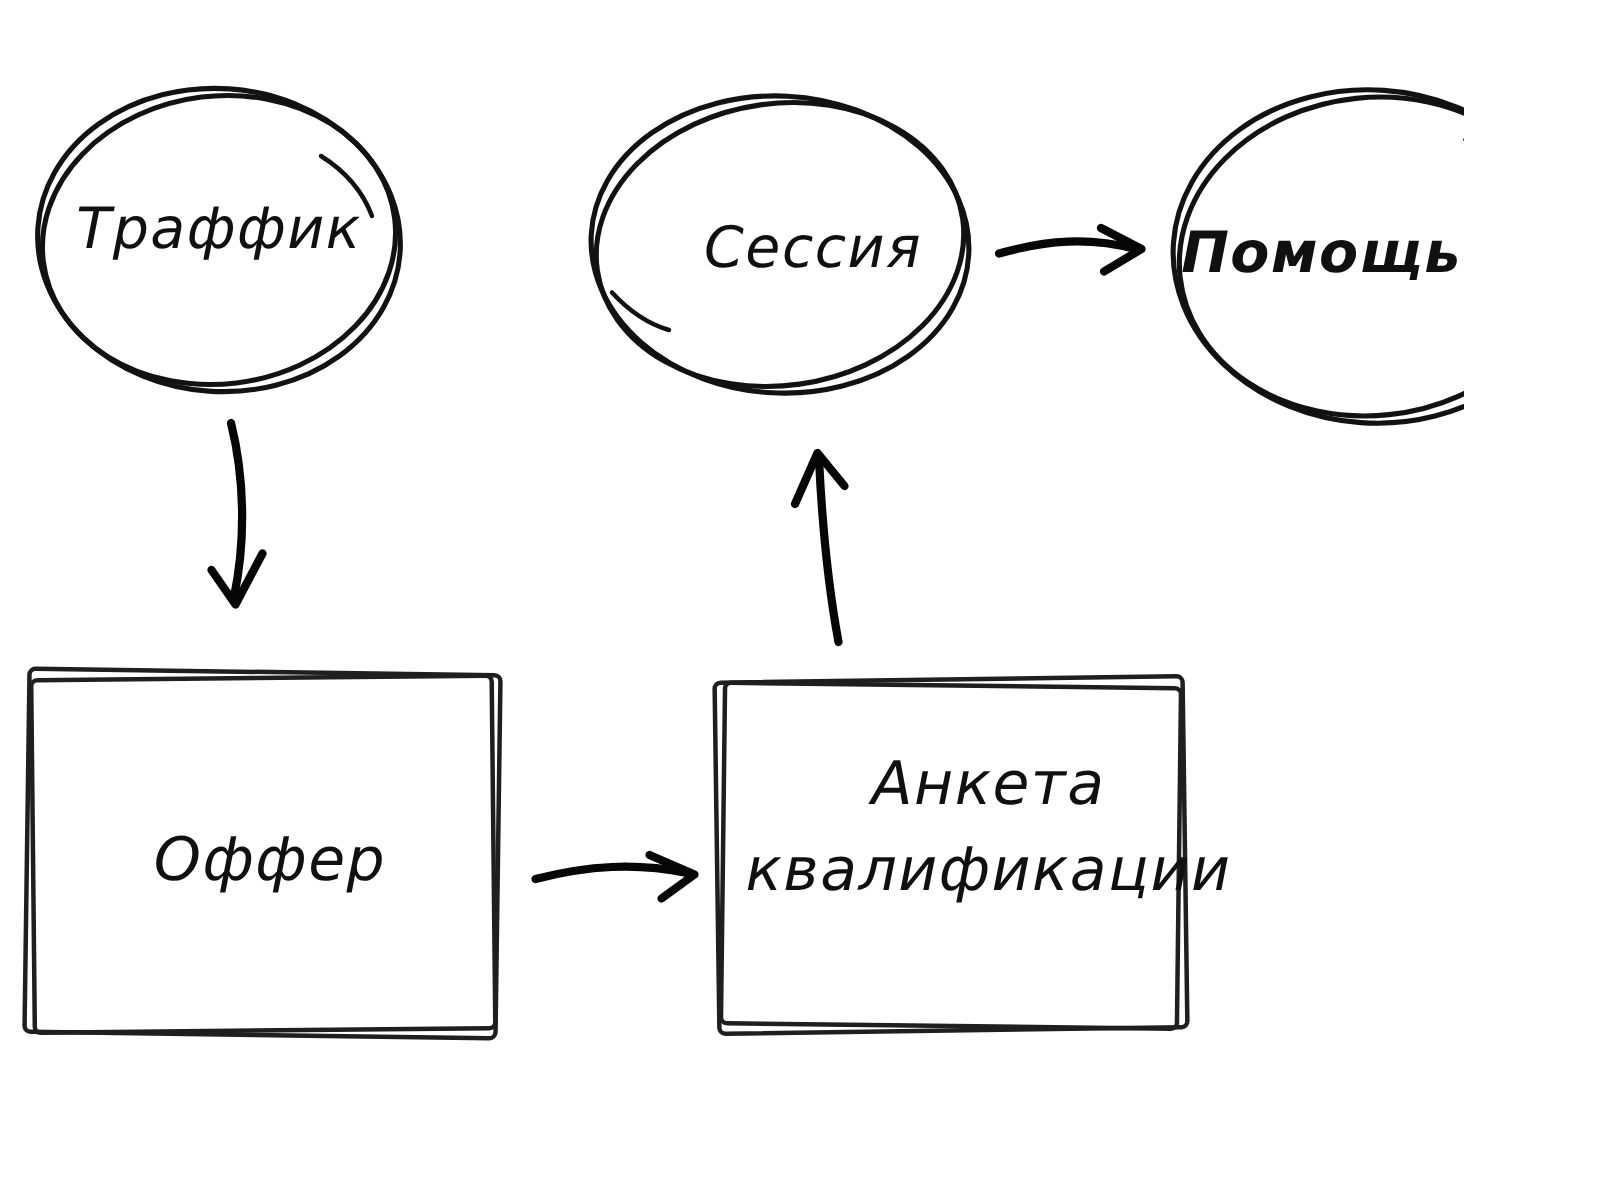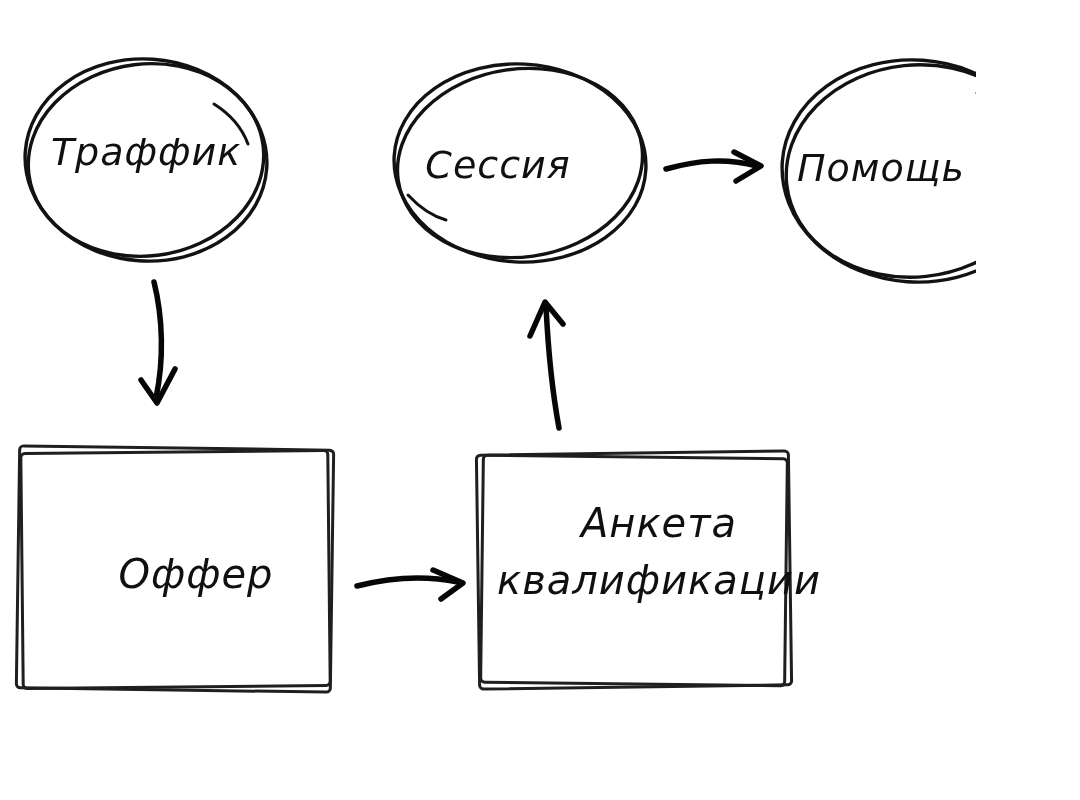--- a/index.html
+++ b/index.html
@@ -95,25 +95,25 @@
     </g>
 
     <g>
       <path class="arrow-stroke" d="M 666 169 C 698 160 726 158 757 166"></path>
       <path class="arrow-stroke" d="M 734 152 L 761 166 L 736 181"></path>
     </g>
   </svg>
 
   <div class="node-label ellipse-label" style="left:146px; top:152px;">Траффик</div>
 
-  <div class="node-label ellipse-label" style="left:498px; top:165px;">Сессия</div>
+  <div class="node-label ellipse-label" style="left:542px; top:165px;">Сессия</div>
 
-  <div class="node-label ellipse-label" style="left:881px; top:168px;">Помощь</div>
+  <div class="node-label ellipse-label" style="left:881px; top:168px;font-weight:bold;">Помощь</div>
 
-  <div class="node-label rect-label" style="left:196px; top:574px;">
+  <div class="node-label rect-label" style="left:180px; top:574px;">
     <div>Оффер</div>
   </div>
 
   <div class="node-label rect-label" style="left:645px; top:552px;padding-left:28px;">
     <div>Анкета</div>
     <div>квалификации</div>
   </div>
 
 </div>
 

